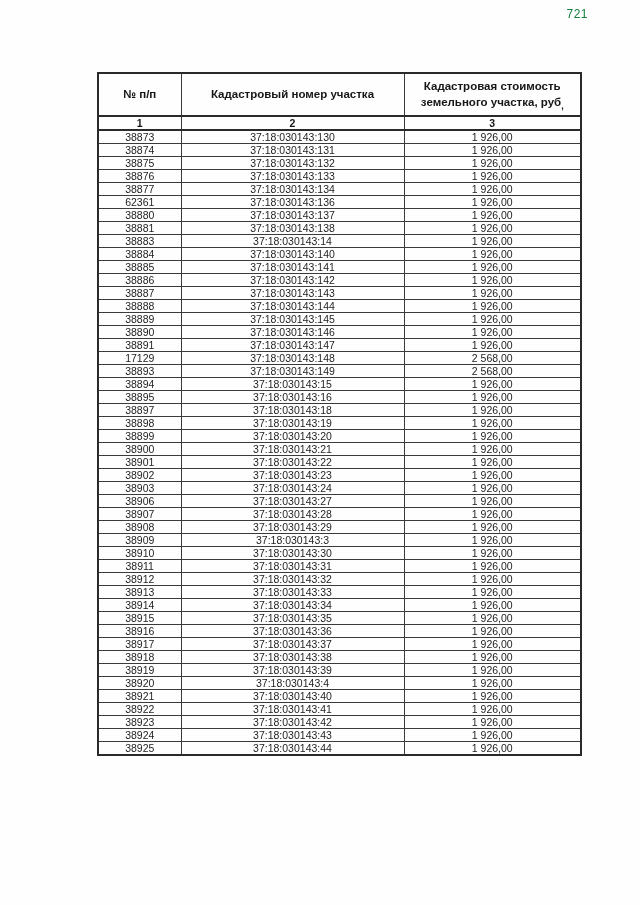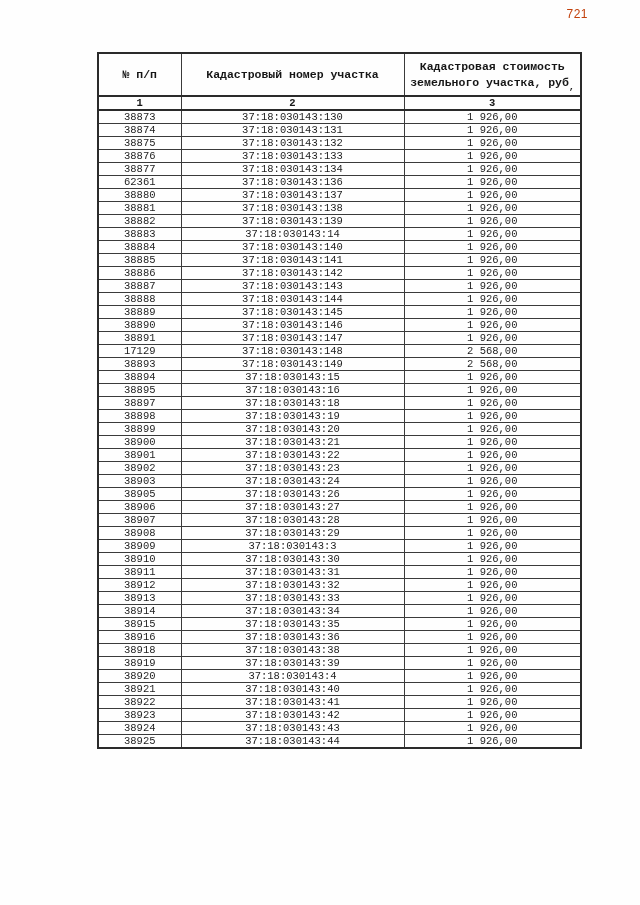--- a/index.html
+++ b/index.html
@@ -11,31 +11,30 @@
     font-family: "Liberation Sans", "DejaVu Sans", sans-serif;
     color: #161616;
     overflow: hidden;
   }
   .page-number {
     position: absolute;
     top: 7px;
     right: 52px;
     font-size: 12px;
     letter-spacing: 0.5px;
-    color: #c2410c;
+    color: #15803d;
   }
   table.cad-table {
     position: absolute;
     left: 97px;
-    top: 52px;
+    top: 72px;
     width: 483px;
     border-collapse: collapse;
     table-layout: fixed;
     border: 2px solid #2a2a2a;
-    font-family: Liberation Mono, monospace;
   }
   .cad-table th, .cad-table td {
     border: 1px solid #3a3a3a;
     text-align: center;
     vertical-align: middle;
     padding: 0 2px;
     overflow: hidden;
     white-space: nowrap;
   }
   .cad-table col.c1 { width: 83px; }
@@ -124,25 +123,20 @@
           <td>38880</td>
           <td>37:18:030143:137</td>
           <td>1 926,00</td>
         </tr>
         <tr>
           <td>38881</td>
           <td>37:18:030143:138</td>
           <td>1 926,00</td>
         </tr>
         <tr>
-          <td>38882</td>
-          <td>37:18:030143:139</td>
-          <td>1 926,00</td>
-        </tr>
-        <tr>
           <td>38883</td>
           <td>37:18:030143:14</td>
           <td>1 926,00</td>
         </tr>
         <tr>
           <td>38884</td>
           <td>37:18:030143:140</td>
           <td>1 926,00</td>
         </tr>
         <tr>
@@ -229,25 +223,20 @@
           <td>38902</td>
           <td>37:18:030143:23</td>
           <td>1 926,00</td>
         </tr>
         <tr>
           <td>38903</td>
           <td>37:18:030143:24</td>
           <td>1 926,00</td>
         </tr>
         <tr>
-          <td>38905</td>
-          <td>37:18:030143:26</td>
-          <td>1 926,00</td>
-        </tr>
-        <tr>
           <td>38906</td>
           <td>37:18:030143:27</td>
           <td>1 926,00</td>
         </tr>
         <tr>
           <td>38907</td>
           <td>37:18:030143:28</td>
           <td>1 926,00</td>
         </tr>
         <tr>
@@ -289,20 +278,25 @@
           <td>38915</td>
           <td>37:18:030143:35</td>
           <td>1 926,00</td>
         </tr>
         <tr>
           <td>38916</td>
           <td>37:18:030143:36</td>
           <td>1 926,00</td>
         </tr>
         <tr>
+          <td>38917</td>
+          <td>37:18:030143:37</td>
+          <td>1 926,00</td>
+        </tr>
+        <tr>
           <td>38918</td>
           <td>37:18:030143:38</td>
           <td>1 926,00</td>
         </tr>
         <tr>
           <td>38919</td>
           <td>37:18:030143:39</td>
           <td>1 926,00</td>
         </tr>
         <tr>

